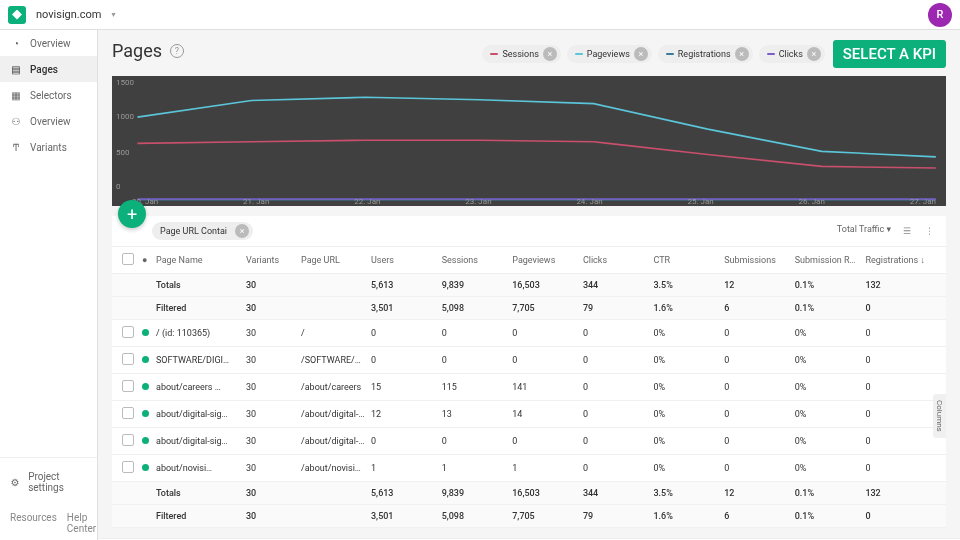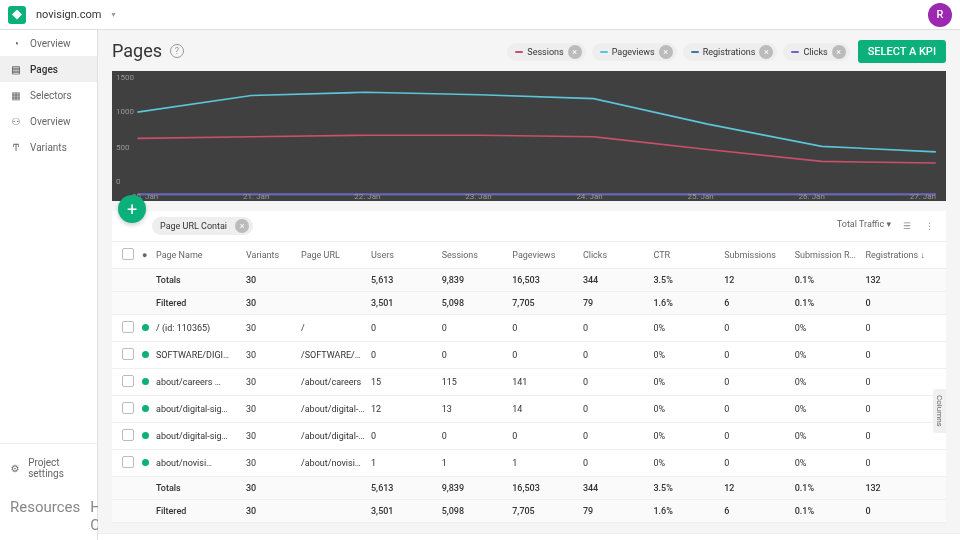--- a/index.html
+++ b/index.html
@@ -11,33 +11,33 @@
 .dropdown-arrow{font-size:8px;color:#999}
 .avatar{width:24px;height:24px;border-radius:50%;background:#9c27b0;color:#fff;display:flex;align-items:center;justify-content:center;font-size:11px;font-weight:500}
 .layout{display:flex;height:510px}
 .sidebar{width:98px;background:#fff;border-right:1px solid #e0e0e0;display:flex;flex-direction:column;font-size:10px}
 .nav{flex:1}
 .nav-item{display:flex;align-items:center;gap:8px;padding:7px 10px;cursor:pointer;color:#666}
 .nav-item.active{background:#f0f0f0;color:#333;font-weight:500}
 .nav-icon{width:12px;height:12px;display:inline-flex;align-items:center;justify-content:center}
 .sidebar-bottom{padding:8px 10px;border-top:1px solid #eee}
 .sidebar-bottom .nav-item{padding:5px 0}
-.footer-links{display:flex;gap:10px;padding:6px 10px;font-size:15px;color:#888}
+.footer-links{display:flex;gap:10px;padding:6px 10px;font-size:10px;color:#888}
 .main{flex:1;background:#f5f5f5;overflow-y:auto;position:relative}
 .content{padding:10px 14px}
 .header{display:flex;justify-content:space-between;align-items:flex-start;margin-bottom:8px}
 .title-row{display:flex;align-items:center;gap:8px}
 .title{font-size:18px;font-weight:400}
 .help-icon{width:14px;height:14px;border:1.2px solid #999;border-radius:50%;display:flex;align-items:center;justify-content:center;font-size:9px;color:#999}
 .header-right{display:flex;align-items:center;gap:8px}
 .chips{display:flex;gap:6px}
 .chip{display:flex;align-items:center;gap:4px;background:#eeeeee;border-radius:11px;padding:2px 4px 2px 8px;font-size:9px}
 .chip-dash{width:8px;height:2px;border-radius:1px}
 .chip-x{width:14px;height:14px;border-radius:50%;background:#bbb;color:#fff;display:flex;align-items:center;justify-content:center;font-size:9px;cursor:pointer}
-.kpi-btn{background:#0bb07b;color:#fff;border:none;padding:5px 10px;font-size:11px;border-radius:3px;cursor:pointer;font-weight:500}
+.kpi-btn{background:#0bb07b;color:#fff;border:none;padding:5px 10px;font-size:15px;border-radius:3px;cursor:pointer;font-weight:500}
 .date-info{text-align:right;font-size:8.5px;color:#888}
 .date-range{color:#555;font-size:9px}
 .chart{background:#404040;height:130px;position:relative;margin-bottom:10px}
 .chart svg{width:100%;height:100%}
 .y-label{position:absolute;left:4px;font-size:8px;color:#999}
 .x-labels{position:absolute;bottom:0;left:20px;right:10px;display:flex;justify-content:space-between;font-size:8px;color:#999}
 .table-section{background:#fff;position:relative}
 .fab{position:absolute;top:-16px;left:6px;width:28px;height:28px;border-radius:50%;background:#0bb07b;color:#fff;display:flex;align-items:center;justify-content:center;font-size:18px;cursor:pointer;box-shadow:0 2px 4px rgba(0,0,0,0.2);z-index:2}
 .filter-row{display:flex;align-items:center;padding:6px 10px 6px 40px;justify-content:space-between}
 .filter-chip{display:flex;align-items:center;gap:8px;background:#eeeeee;border-radius:11px;padding:2px 4px 2px 8px;font-size:9px}

